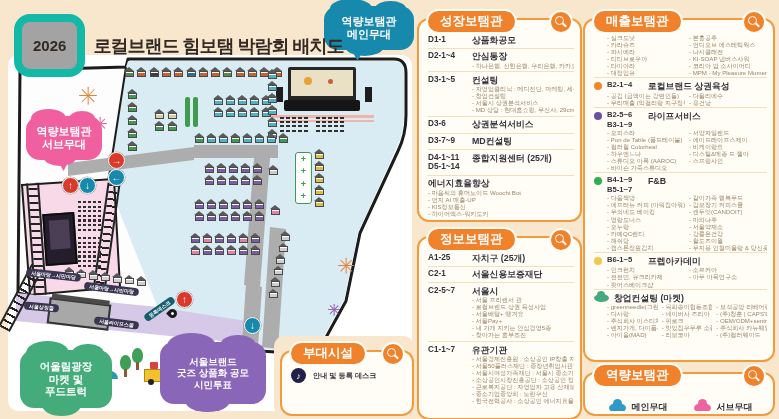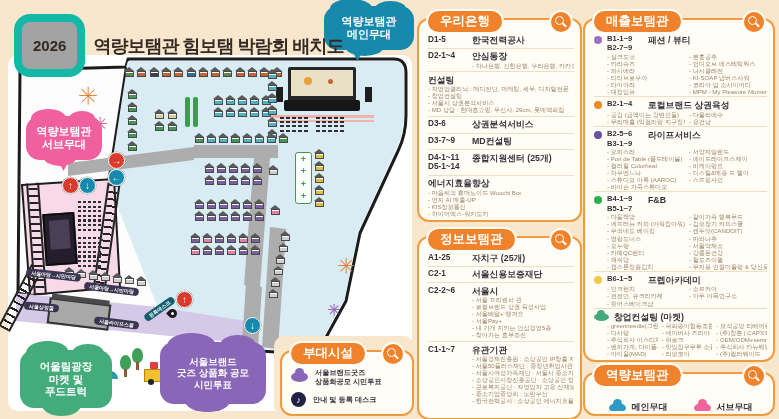--- a/index.html
+++ b/index.html
@@ -111,21 +111,21 @@
   .legend-it{display:flex;align-items:center;gap:6px}
   .cdot{width:17px;height:10px;border-radius:50%;position:relative}
   .cdot::before{content:"";position:absolute;width:9px;height:9px;border-radius:50%;background:inherit;top:-4px;left:4px}
   .llabel{font-size:9px;font-weight:800;color:#35313a}
 </style>
 </head>
 <body>
 
 <div class="hdr">
   <span class="badge">2026</span>
-  <span class="ptitle">역량보탬관 힘보탬 박람회 배치도</span>
+  <span class="ptitle">로컬브랜드 힘보탬 박람회 배치도</span>
 </div>
 
 <div class="map" id="map">
   <svg width="404" height="356" viewBox="0 0 404 356">
     <path d="M12,15 L118,12 L120,4 L386,4 Q398,4 398,18 L398,60 Q398,80 390,96 L352,178 L338,246 L316,286 L283,298 L252,296 L150,260 L60,250 L10,238 Z" fill="#fdfdfd" stroke="#1c1c1c" stroke-width="3" stroke-linejoin="round"></path>
     <path d="M120,6 L386,6 Q396,6 396,18 L396,60 Q396,78 388,94 L350,178 L336,246 L314,284 L282,296 L254,294 L152,258 L100,128 L118,12 Z" fill="#d9ecf4"></path>
     <path d="M118,12 L100,128 L110,232" fill="none" stroke="#1c1c1c" stroke-width="2"></path>
     <path d="M14,130 L106,124 L112,232 L22,240 Z" fill="#f7d9e7" stroke="#1c1c1c" stroke-width="2"></path>
     <path d="M8,238 L150,252 L238,266 L234,288 L8,266 Z" fill="#d6c9e8"></path>
     <path d="M60,108 L186,92 L186,105 L60,121 Z" fill="#adadad"></path>
@@ -730,51 +730,47 @@
   </div>
 
 <div class="mat"></div>
 <div class="panel" id="p-facility" style="left:280px;top:350px;width:130px;height:62px;z-index:21">
   <div class="panel-head">
     <span class="panel-title">부대시설</span>
     <span class="mag"></span>
   </div>
   <div class="panel-body" id="b-facility">
       <div class="frow">
-        <span class="fcloud"></span>
-        <span class="flabel">서울브랜드굿즈
-상품화공모 시민투표</span>
-      </div>
-      <div class="frow">
         <span class="icon-desk">♪</span>
         <span class="flabel">안내 및 등록 데스크</span>
       </div>
     </div>
 </div>
 
 <div class="panel" style="left:417px;top:18px;width:161px;height:200px">
   <div class="panel-head">
-    <span class="panel-title">우리은행</span>
+    <span class="panel-title">성장보탬관</span>
     <span class="mag"></span>
   </div>
   <div class="panel-body" id="b-growth">
       <div class="item">
-        <span class="code">D1-5</span>
+        <span class="code">D1-1</span>
         <div class="iright">
-          <div class="ilabel">한국전력공사</div>
+          <div class="ilabel">상품화공모</div>
         </div>
       </div>
       <div class="item">
         <span class="code">D2-1~4</span>
         <div class="iright">
           <div class="ilabel">안심통장</div>
           <div class="sub">- 하나은행, 신한은행, 우리은행, 카카오뱅크</div>
         </div>
       </div>
       <div class="item">
+        <span class="code">D3-1~5</span>
         <div class="iright">
           <div class="ilabel">컨설팅</div>
           <div class="sub">- 자영업클리닉 : 메디진단, 마케팅, 세무, 디지털전문</div>
           <div class="sub">- 창업컨설팅</div>
           <div class="sub">- 서울시 상권분석서비스</div>
           <div class="sub">- MD 상담 : 현대홈쇼핑, 무신사, 29cm, 롯데백화점</div>
         </div>
       </div>
       <div class="item">
         <span class="code">D3-6</span>
@@ -819,21 +815,21 @@
           <div class="ilabel">자치구 (25개)</div>
         </div>
       </div>
       <div class="item">
         <span class="code">C2-1</span>
         <div class="iright">
           <div class="ilabel">서울신용보증재단</div>
         </div>
       </div>
       <div class="item">
-        <span class="code">C2-2~6</span>
+        <span class="code">C2-5~7</span>
         <div class="iright">
           <div class="ilabel">서울시</div>
           <div class="sub">- 서울 프리랜서 관</div>
           <div class="sub">- 로컬브랜드 상권 육성사업</div>
           <div class="sub">- 서울배달+ 땡겨요</div>
           <div class="sub">- 서울Pay+</div>
           <div class="sub">- 내 가게 지키는 안심경영5종</div>
           <div class="sub">- 찾아가는 홈부조진</div>
         </div>
       </div>
@@ -853,26 +849,20 @@
     </div>
 </div>
 
 <div class="panel" style="left:583px;top:18px;width:188px;height:340px">
   <div class="panel-head">
     <span class="panel-title">매출보탬관</span>
     <span class="mag"></span>
   </div>
   <div class="panel-body" id="b-sales">
       <div class="sgroup">
-        <div class="ghead">
-          <span class="gdot" style="background: rgb(154, 111, 196);"></span>
-          <span class="gcode">B1-1~9
-B2-7~9</span>
-          <span class="glabel">패션 / 뷰티</span>
-        </div>
         <div class="gcols">
           <div class="gcol">
             <div class="sub">- 실크도낫</div>
             <div class="sub">- 카라슈즈</div>
             <div class="sub">- 파시에라</div>
             <div class="sub">- 티티브로우아</div>
             <div class="sub">- 타이아라</div>
             <div class="sub">- 대정임유</div>
           </div>
           <div class="gcol">

